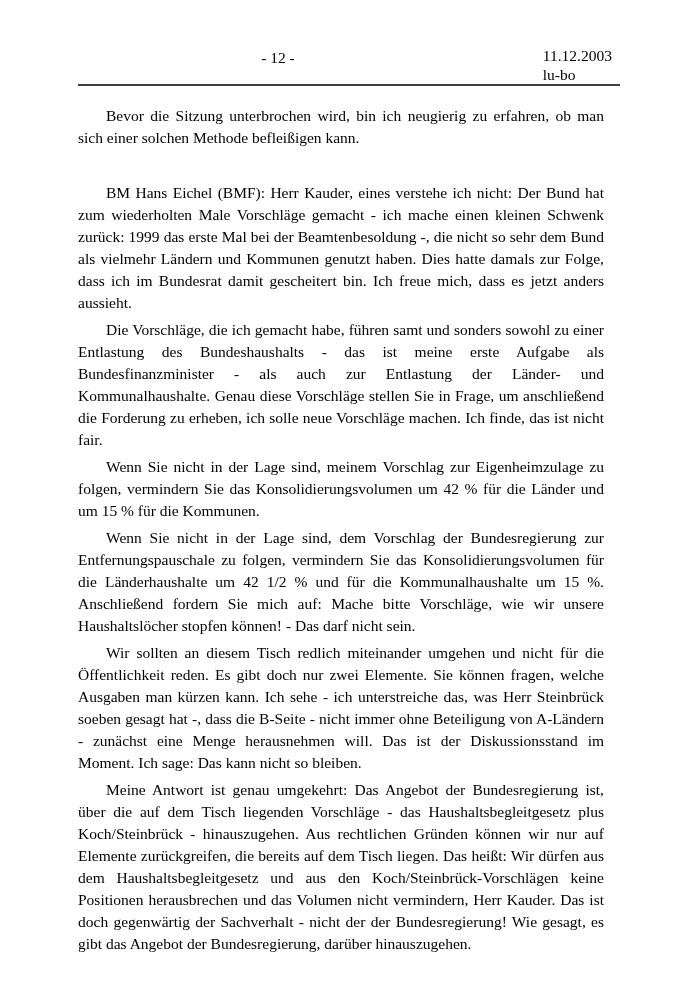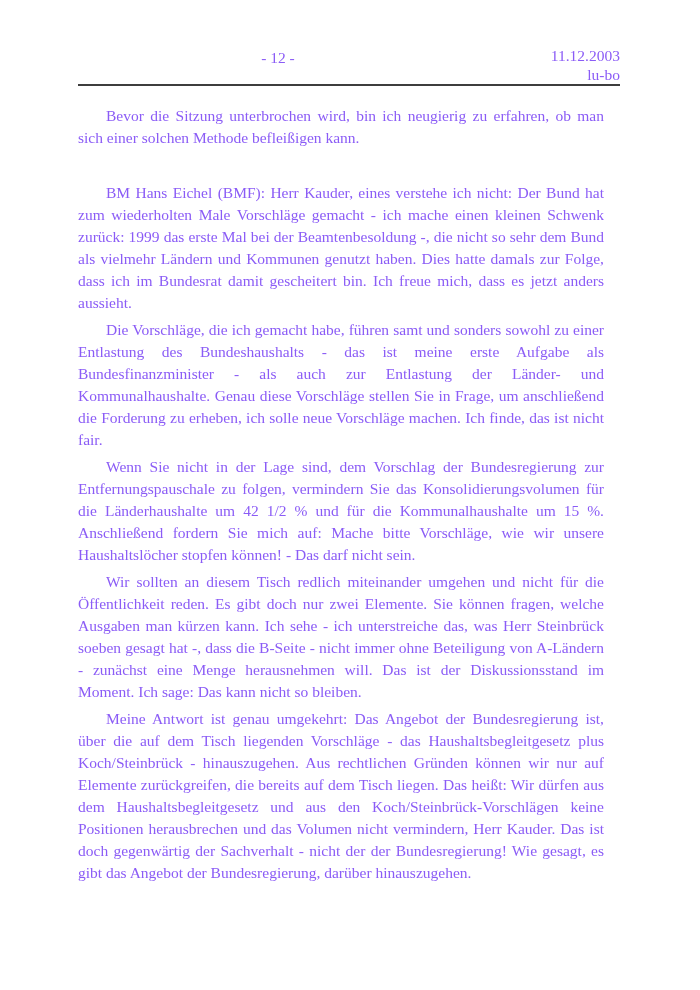--- a/index.html
+++ b/index.html
@@ -7,21 +7,21 @@
     margin: 0;
     padding: 0;
     background: #ffffff;
   }
   .page {
     position: relative;
     width: 700px;
     height: 960px;
     background: #ffffff;
     font-family: "Liberation Serif", "DejaVu Serif", serif;
-    color: #8b5cf6;
+    color: #000000;
     overflow: hidden;
   }
   .header {
     position: absolute;
     top: 46px;
     left: 78px;
     width: 542px;
     height: 38px;
     font-size: 15.5px;
     line-height: 19px;
@@ -29,23 +29,22 @@
   .page-number {
     position: absolute;
     left: 130px;
     top: 2px;
     width: 140px;
     text-align: center;
     white-space: nowrap;
   }
   .header-right {
     position: absolute;
-    right: 0;
+    right: 8px;
     top: 0;
-    text-align: right;
   }
   .rule {
     position: absolute;
     top: 84px;
     left: 78px;
     width: 542px;
     height: 0;
     border-top: 2px solid #3d3d3d;
   }
   .body-text {
@@ -82,20 +81,21 @@
 
   <div class="rule"></div>
 
   <div class="body-text">
     <p class="para">Bevor die Sitzung unterbrochen wird, bin ich neugierig zu erfahren, ob man sich einer solchen Methode befleißigen kann.</p>
 
     <p class="para speaker-para"><span>BM </span><span class="underline">Hans Eichel</span><span> (BMF): Herr Kauder, eines verstehe ich nicht: Der Bund hat zum wiederholten Male Vorschläge gemacht - ich mache einen kleinen Schwenk zurück: 1999 das erste Mal bei der Beamtenbesoldung -, die nicht so sehr dem Bund als vielmehr Ländern und Kommunen genutzt haben. Dies hatte damals zur Folge, dass ich im Bundesrat damit gescheitert bin. Ich freue mich, dass es jetzt anders aussieht.</span></p>
 
     <p class="para">Die Vorschläge, die ich gemacht habe, führen samt und sonders sowohl zu einer Entlastung des Bundeshaushalts - das ist meine erste Aufgabe als Bundesfinanzminister - als auch zur Entlastung der Länder- und Kommunalhaushalte. Genau diese Vorschläge stellen Sie in Frage, um anschließend die Forderung zu erheben, ich solle neue Vorschläge machen. Ich finde, das ist nicht fair.</p>
 
+    <p class="para">Wenn Sie nicht in der Lage sind, meinem Vorschlag zur Eigenheimzulage zu folgen, vermindern Sie das Konsolidierungsvolumen um 42 % für die Länder und um 15 % für die Kommunen.</p>
 
     <p class="para">Wenn Sie nicht in der Lage sind, dem Vorschlag der Bundesregierung zur Entfernungspauschale zu folgen, vermindern Sie das Konsolidierungsvolumen für die Länderhaushalte um 42 1/2 % und für die Kommunalhaushalte um 15 %. Anschließend fordern Sie mich auf: Mache bitte Vorschläge, wie wir unsere Haushaltslöcher stopfen können! - Das darf nicht sein.</p>
 
     <p class="para">Wir sollten an diesem Tisch redlich miteinander umgehen und nicht für die Öffentlichkeit reden. Es gibt doch nur zwei Elemente. Sie können fragen, welche Ausgaben man kürzen kann. Ich sehe - ich unterstreiche das, was Herr Steinbrück soeben gesagt hat -, dass die B-Seite - nicht immer ohne Beteiligung von A-Ländern - zunächst eine Menge herausnehmen will. Das ist der Diskussionsstand im Moment. Ich sage: Das kann nicht so bleiben.</p>
 
     <p class="para">Meine Antwort ist genau umgekehrt: Das Angebot der Bundesregierung ist, über die auf dem Tisch liegenden Vorschläge - das Haushaltsbegleitgesetz plus Koch/Steinbrück - hinauszugehen. Aus rechtlichen Gründen können wir nur auf Elemente zurückgreifen, die bereits auf dem Tisch liegen. Das heißt: Wir dürfen aus dem Haushaltsbegleitgesetz und aus den Koch/Steinbrück-Vorschlägen keine Positionen herausbrechen und das Volumen nicht vermindern, Herr Kauder. Das ist doch gegenwärtig der Sachverhalt - nicht der der Bundesregierung! Wie gesagt, es gibt das Angebot der Bundesregierung, darüber hinauszugehen.</p>
   </div>
 
 </div>
 

